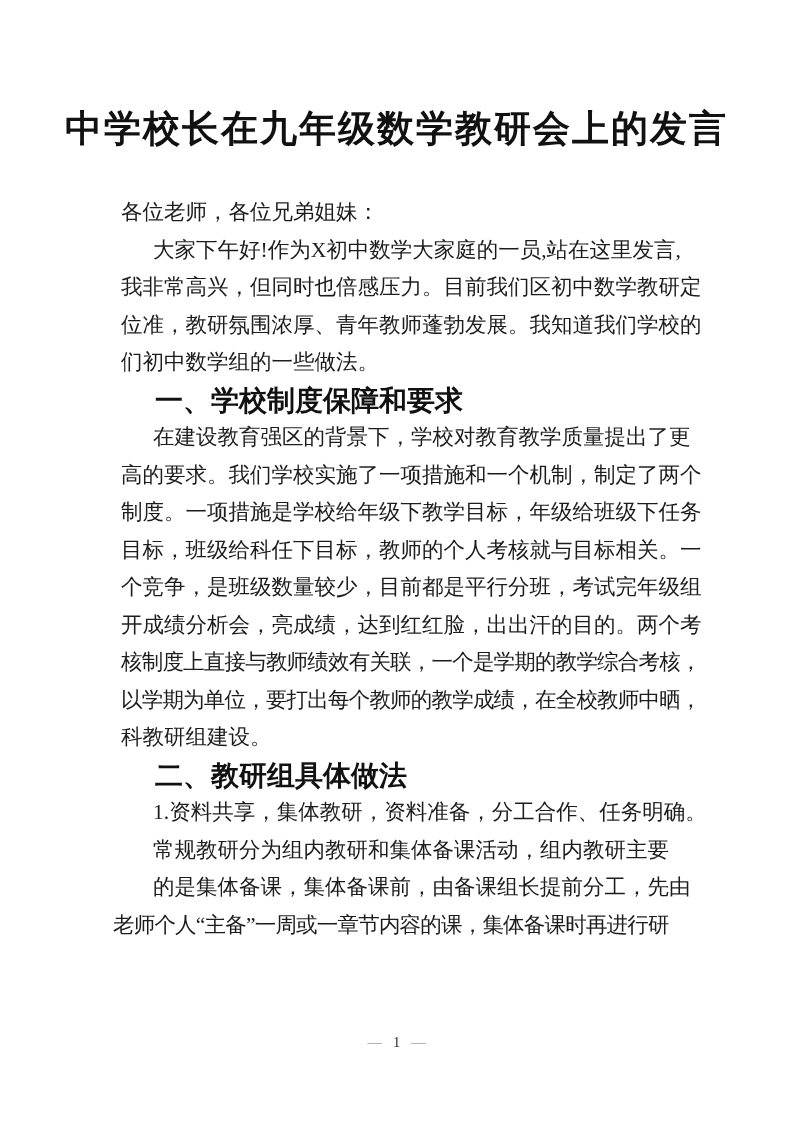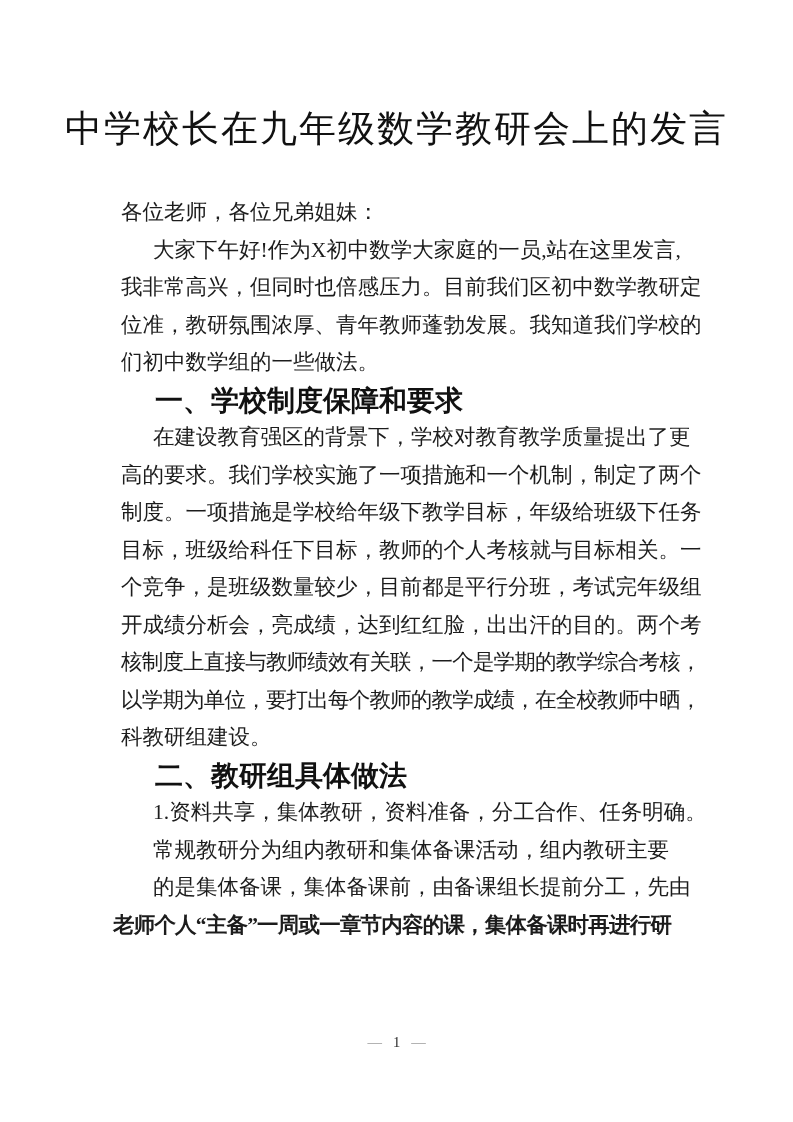--- a/index.html
+++ b/index.html
@@ -7,35 +7,35 @@
     position:relative;
     width:793px;height:1122px;
     background:#ffffff;
     overflow:hidden;
     font-family:"Liberation Serif","DejaVu Serif",serif;
     color:#1c1c1c;
   }
   .doc-title{
     position:absolute;top:104px;left:0;width:100%;
     text-align:center;
-    font-size:37px;font-weight:400;letter-spacing:2px;
+    font-size:37px;font-weight:700;letter-spacing:2px;
     color:#111111;
     font-family:"Liberation Serif","DejaVu Serif",serif;
     white-space:nowrap;
   }
   .content{
     position:absolute;left:121px;top:194px;width:582px;
   }
   .ln{
     height:37.5px;line-height:37.5px;
     font-size:21.5px;
     white-space:nowrap;
   }
   .ind{padding-left:32px;}
-  .out{margin-left:-8px;font-weight:bold;}
+  .out{margin-left:-8px;}
   .tight{letter-spacing:-0.8px;}
   .heading{
     font-family:Liberation Sans, sans-serif;
     font-weight:700;font-size:28px;
     padding-left:34px;
     color:#111111;
   }
   .footer{
     position:absolute;top:1031px;left:0;width:100%;
     text-align:center;

